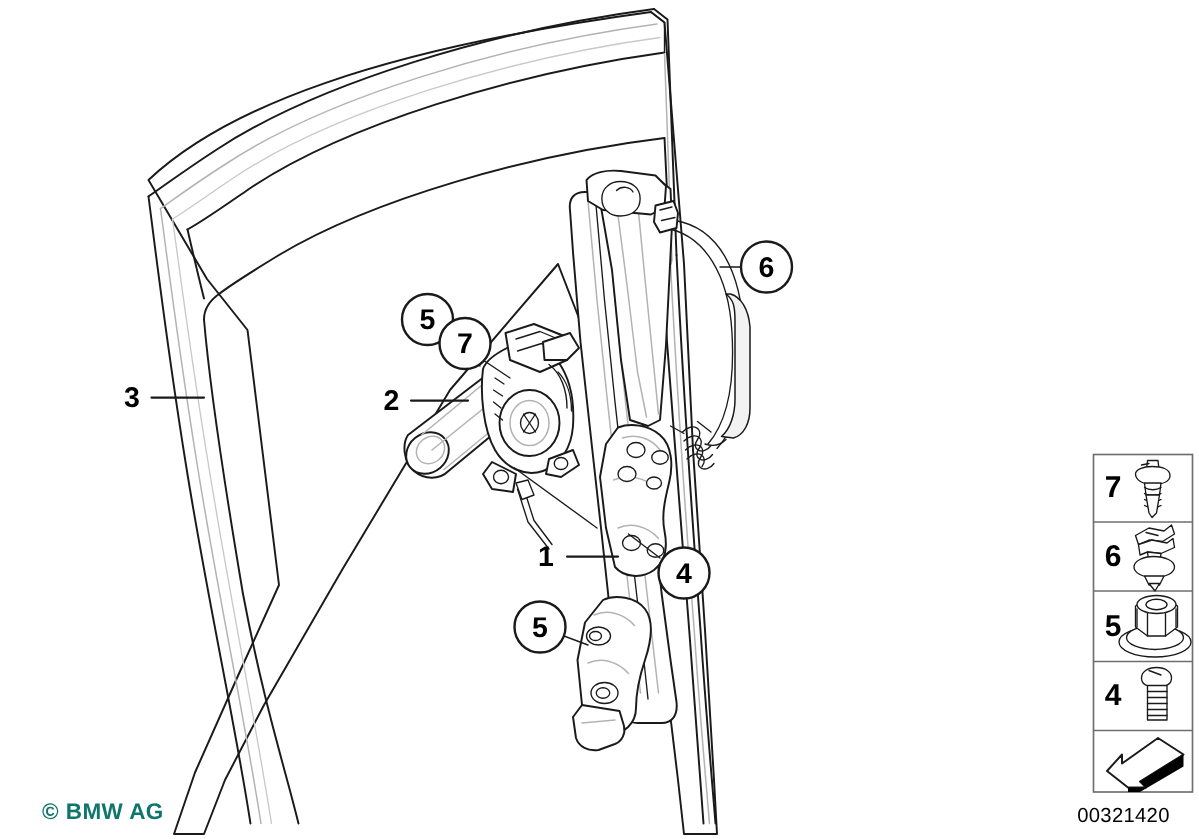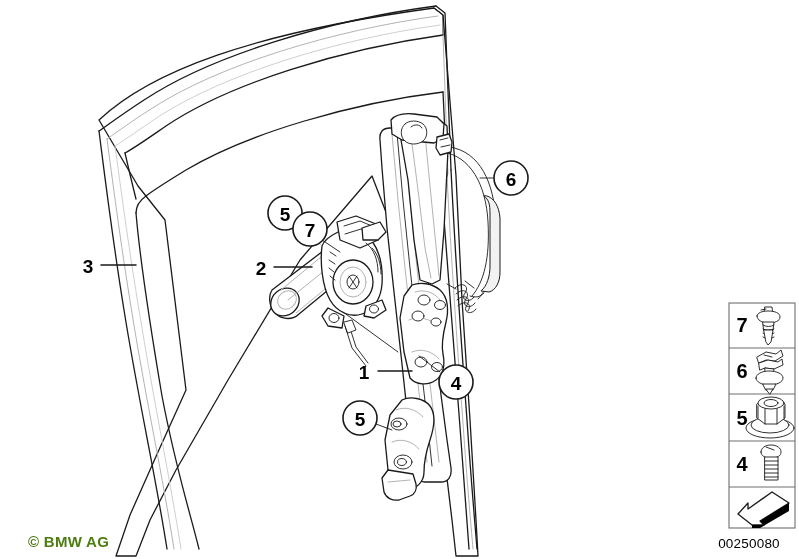--- a/index.html
+++ b/index.html
@@ -24,21 +24,21 @@
     width: 799px;
     height: 559px;
   }
   .copyright {
     position: absolute;
     left: 28px;
     top: 533px;
     font-size: 15px;
     font-weight: bold;
     letter-spacing: 0.3px;
-    color: #4d7c0f;
+    color: #0f766e;
     white-space: nowrap;
   }
   .partnumber {
     position: absolute;
     left: 701px;
     top: 536px;
     width: 96px;
     text-align: center;
     font-size: 13.5px;
     font-weight: normal;
@@ -402,15 +402,15 @@
           <path class="fw" d="M738,514 L748,503 L748,509 L772,492 L789,503 L760,521 L764,525 L752,525 Z"></path>
           <path class="fgd" d="M752,525 L764,525 L760,521 L789,503 L789,511 L760,528 L752,528 Z"></path>
           <path class="fgd" d="M738,517 L752,517 L752,525 L738,525 Z" opacity="0"></path>
           <path class="fgd" d="M739,518 L753,525 L753,528 L739,521 Z" opacity="0"></path>
         </g>
       </g>
     </g>
   </svg>
 
   <div class="copyright">© BMW AG</div>
-  <div class="partnumber">00250080</div>
+  <div class="partnumber">00321420</div>
 
 </div>
 
 </body></html>

